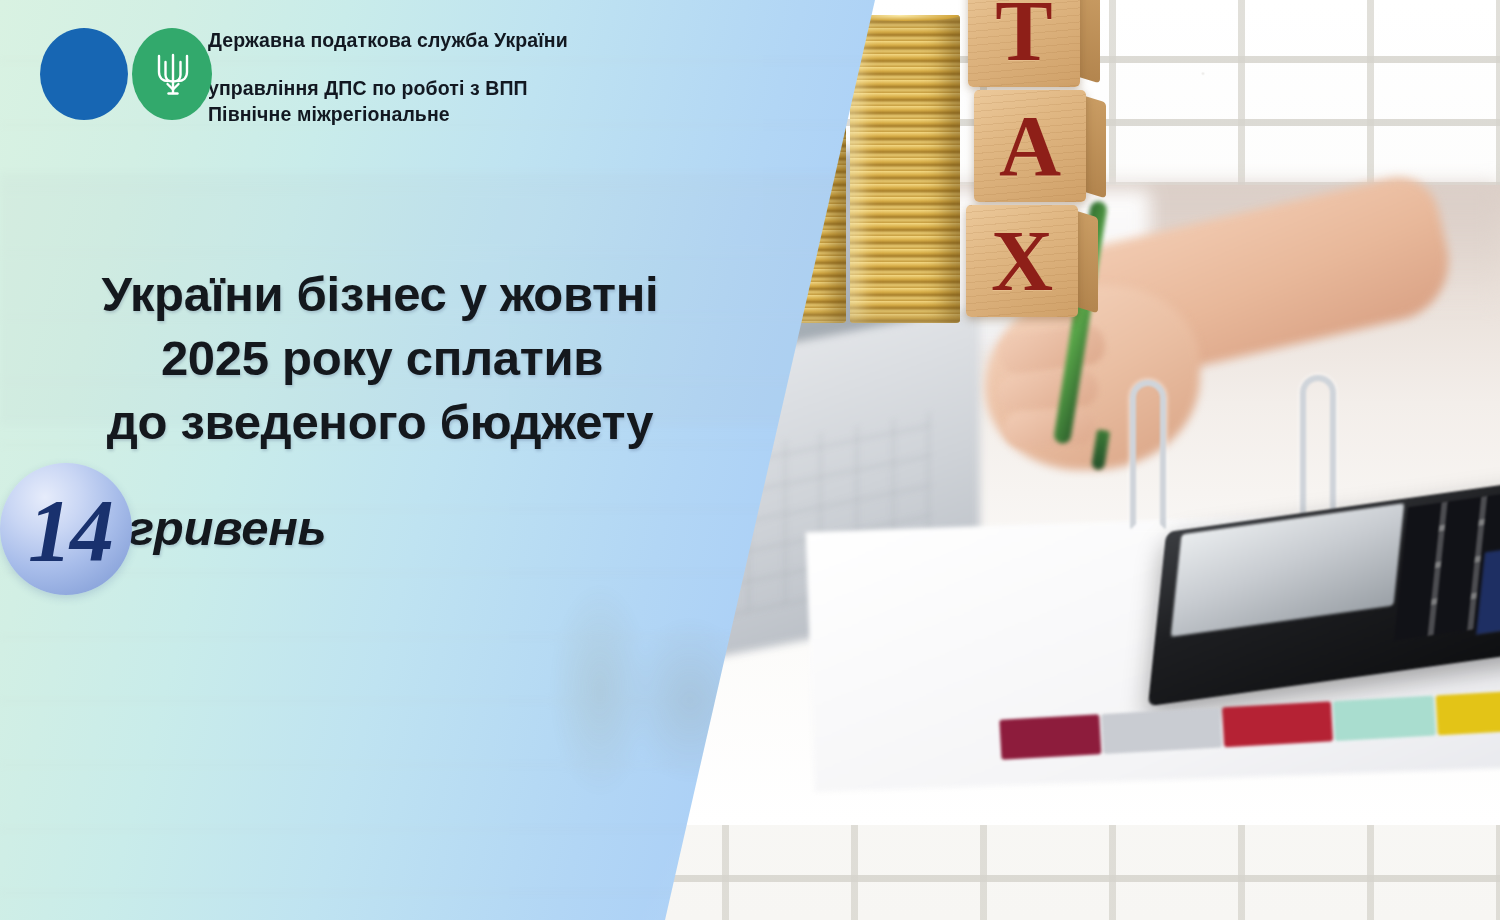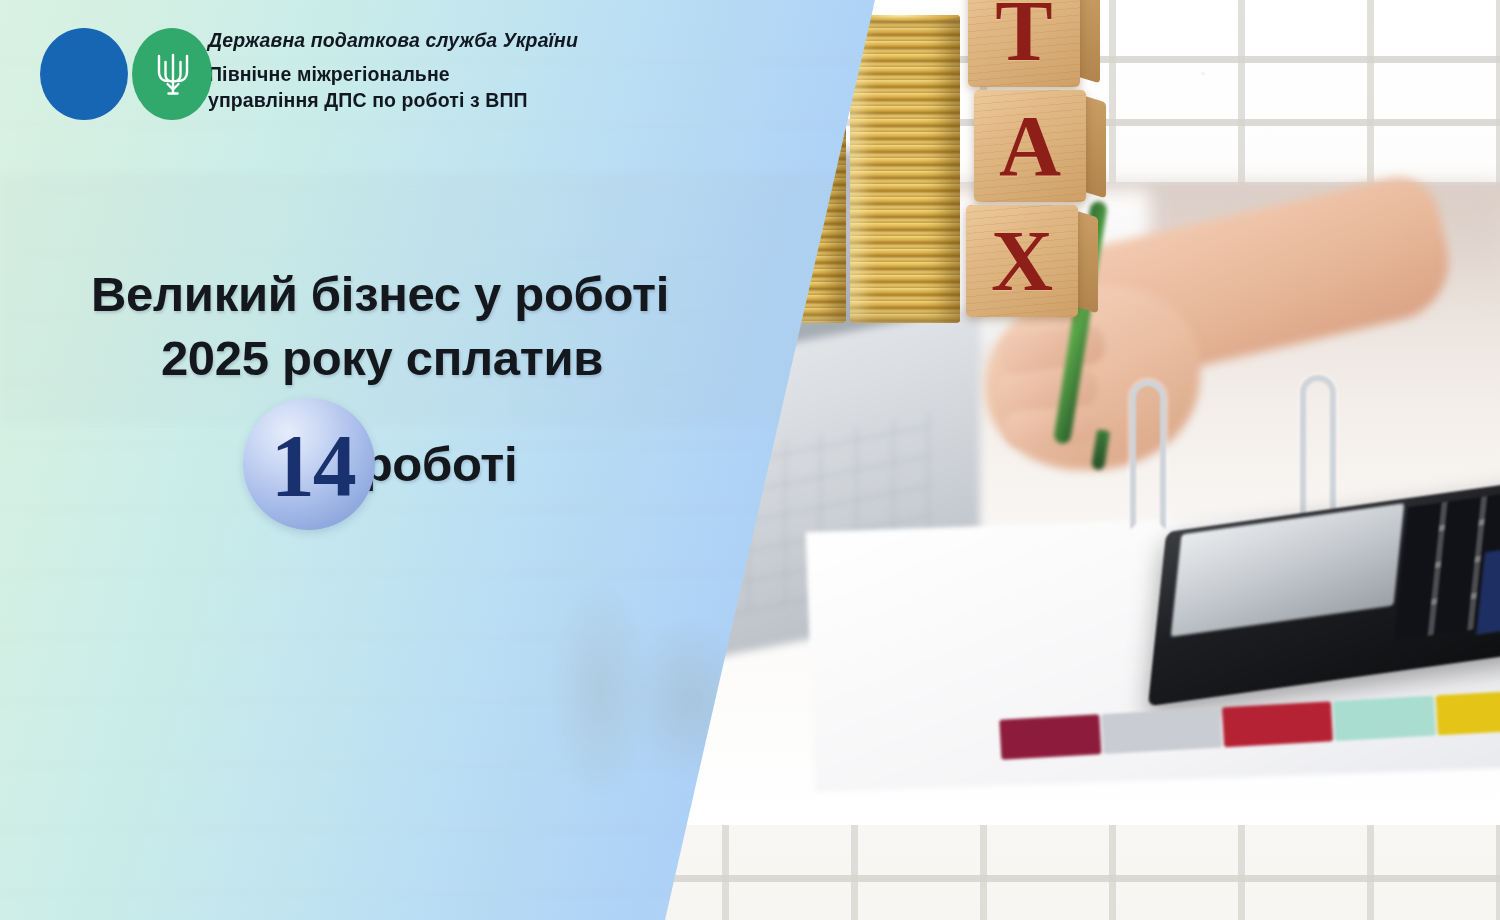--- a/index.html
+++ b/index.html
@@ -268,40 +268,41 @@
   .logo-circle.blue{ left:4px; width:88px; height:92px; background:#1766b3; }
   .logo-circle.green{ left:96px; width:80px; height:92px; background:#32a96c; }
   .trident{ position:absolute; left:116px; top:26px; width:42px; height:48px; }
 
   .org-text{ padding-top:4px; }
   .org-line{
     font-size:19.5px; font-weight:700; color:#121821;
     letter-spacing:.1px; line-height:1.33;
     white-space:nowrap;
   }
-  .org-line.l1{ margin-bottom:8px;font-style:italic; }
+  .org-line.l1{ margin-bottom:22px; }
 
   
   .headline{
     position:absolute; left:0; top:262px; width:760px;
     text-align:center;
   }
   .hl-line{
     font-size:49px;
     font-weight:700;
     color:#14181d;
     line-height:1.31;
     letter-spacing:-.3px;
     white-space:nowrap;
     text-shadow:1px 2px 3px rgba(50,70,110,.22);
   }
   .hl-line.l2{ padding-left:4px; }
   .hl-line.l4{
-    display:flex; align-items:center; justify-content:center; gap:0;
+    display:flex; align-items:center; gap:8px;
     margin-top:8px;
+    font-style:italic;
   }
   .badge{
     position:relative;
     width:132px; height:132px; flex:0 0 auto;
     border-radius:50%;
     background:radial-gradient(circle at 34% 26%, #e6ecfb 0%, #c9d6f4 28%, #a8bdea 55%, #8fa8dd 78%, #7f9ad6 100%);
     display:flex; align-items:center; justify-content:center;
     margin-right:-26px;
     box-shadow:0 3px 9px rgba(60,90,150,.2);
   }
@@ -402,29 +403,30 @@
           <path d="M7 6 L7 22 C7 28 11 31 16 31"></path>
           <path d="M35 6 L35 22 C35 28 31 31 26 31"></path>
           <path d="M13.5 12 L13.5 25 C13.5 29 16.5 31.5 21 31.5 C25.5 31.5 28.5 29 28.5 25 L28.5 12"></path>
           <path d="M15.5 34 L21 39.5 L26.5 34"></path>
           <path d="M16.5 43.5 L25.5 43.5"></path>
         </g>
       </svg>
     </div>
     <div class="org-text">
       <div class="org-line l1">Державна податкова служба України</div>
+      <div class="org-line">управління ДПС по роботі з ВПП</div>
       <div class="org-line">Північне міжрегіональне</div>
-      <div class="org-line">управління ДПС по роботі з ВПП</div>
     </div>
   </div>
 
   <div class="headline">
-    <div class="hl-line l1">Великий бізнес у роботі</div>
+    <div class="hl-line l1">України бізнес у жовтні</div>
     <div class="hl-line l2">2025 року  сплатив</div>
+    <div class="hl-line l3">до зведеного бюджету</div>
     <div class="hl-line l4">
       <span class="badge">
         <span class="badge-num">14</span>
       </span>
-      <span class="currency">роботі</span>
+      <span class="currency">гривень</span>
     </div>
   </div>
 
 </div>
 
 </body></html>

